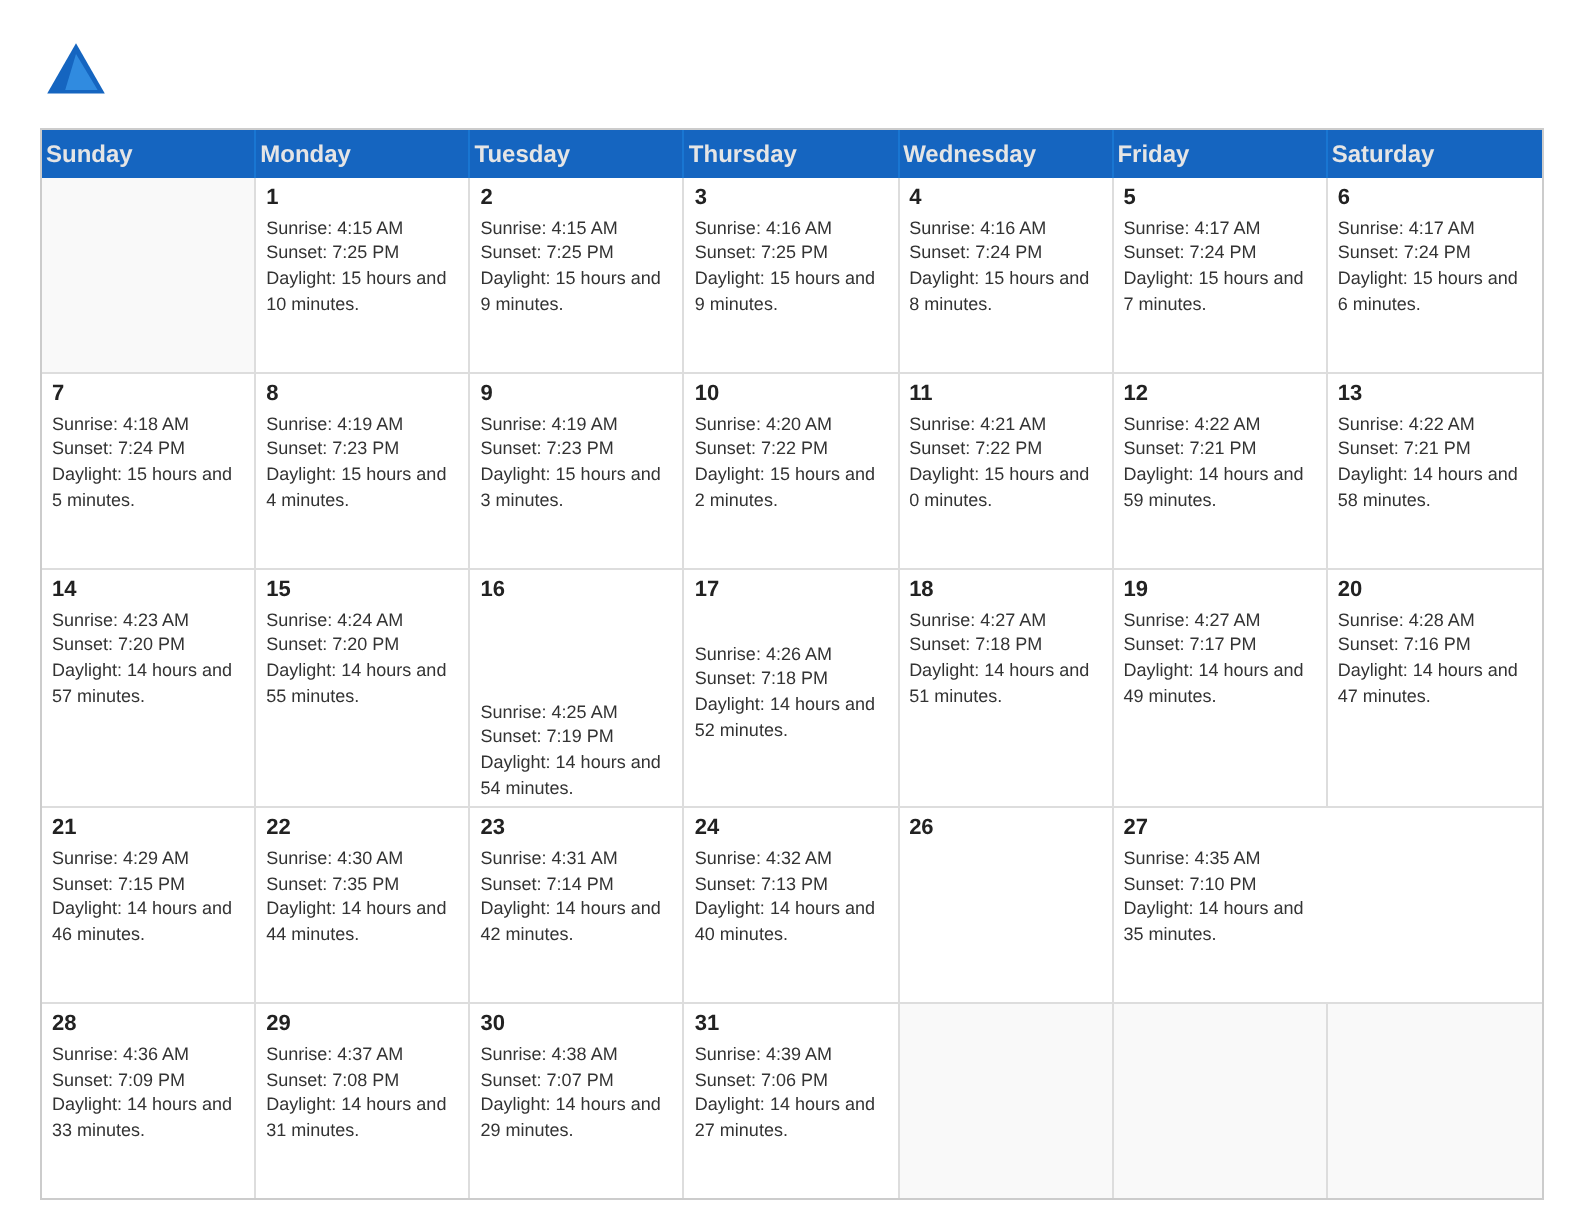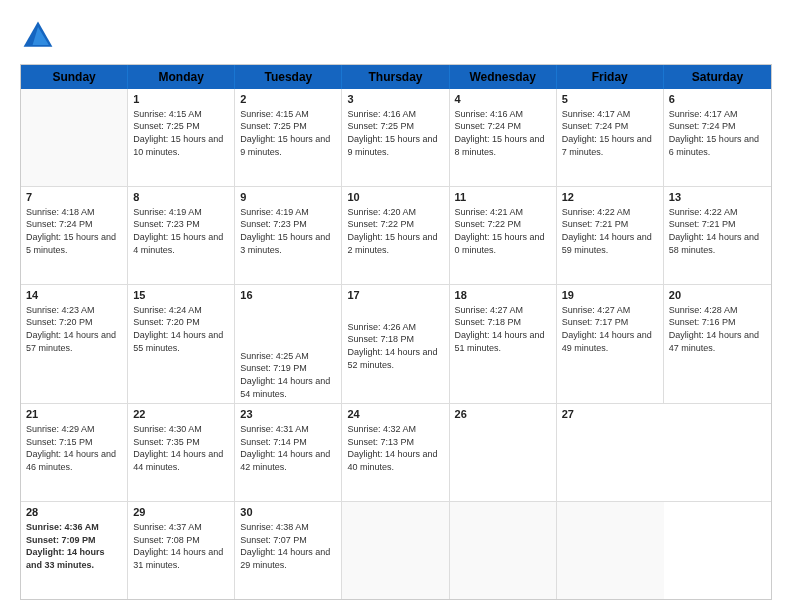--- a/index.html
+++ b/index.html
@@ -64,24 +64,24 @@
       display: flex;
       flex-direction: column;
       border: 1px solid #ccc;
     }
     .cal-header {
       display: grid;
       grid-template-columns: repeat(7, 1fr);
       background: #1565c0;
     }
     .cal-header-cell {
-      color: #000000;
+      color: #e5e5e5;
       font-size: 12px;
       font-weight: bold;
-      text-align: center;
+      text-align: left;
       padding: 5px 2px;
       border-right: 1px solid #1976d2;
     }
     .cal-header-cell:last-child { border-right: none; }
     .cal-body {
       flex: 1;
       display: flex;
       flex-direction: column;
     }
     .cal-row {
@@ -297,40 +297,49 @@
             <span class="day-num">24</span>
             <div class="sun-info" style="white-space: pre-line;">Sunrise: 4:32 AM
 Sunset: 7:13 PM
 Daylight: 14 hours and 40 minutes.</div>
           </div>
           <div class="cal-cell">
             <span class="day-num">26</span>
           </div>
           <div class="cal-cell">
             <span class="day-num">27</span>
+            <div class="sun-info" style="white-space: pre-line;">Sunrise: 4:35 AM
+Sunset: 7:10 PM
+Daylight: 14 hours and 35 minutes.</div>
           </div>
         </div>
         <div class="cal-row">
           <div class="cal-cell">
             <span class="day-num">28</span>
-            <div class="sun-info" style="white-space: pre-line; font-weight: bold;">Sunrise: 4:36 AM
+            <div class="sun-info" style="white-space: pre-line;">Sunrise: 4:36 AM
 Sunset: 7:09 PM
 Daylight: 14 hours and 33 minutes.</div>
           </div>
           <div class="cal-cell">
             <span class="day-num">29</span>
             <div class="sun-info" style="white-space: pre-line;">Sunrise: 4:37 AM
 Sunset: 7:08 PM
 Daylight: 14 hours and 31 minutes.</div>
           </div>
           <div class="cal-cell">
             <span class="day-num">30</span>
             <div class="sun-info" style="white-space: pre-line;">Sunrise: 4:38 AM
 Sunset: 7:07 PM
 Daylight: 14 hours and 29 minutes.</div>
+          </div>
+          <div class="cal-cell">
+            <span class="day-num">31</span>
+            <div class="sun-info" style="white-space: pre-line;">Sunrise: 4:39 AM
+Sunset: 7:06 PM
+Daylight: 14 hours and 27 minutes.</div>
           </div>
           <div class="cal-cell empty"></div>
           <div class="cal-cell empty"></div>
           <div class="cal-cell empty"></div>
         </div>
       </div>
   </div>
 </div>
 
 </body></html>

